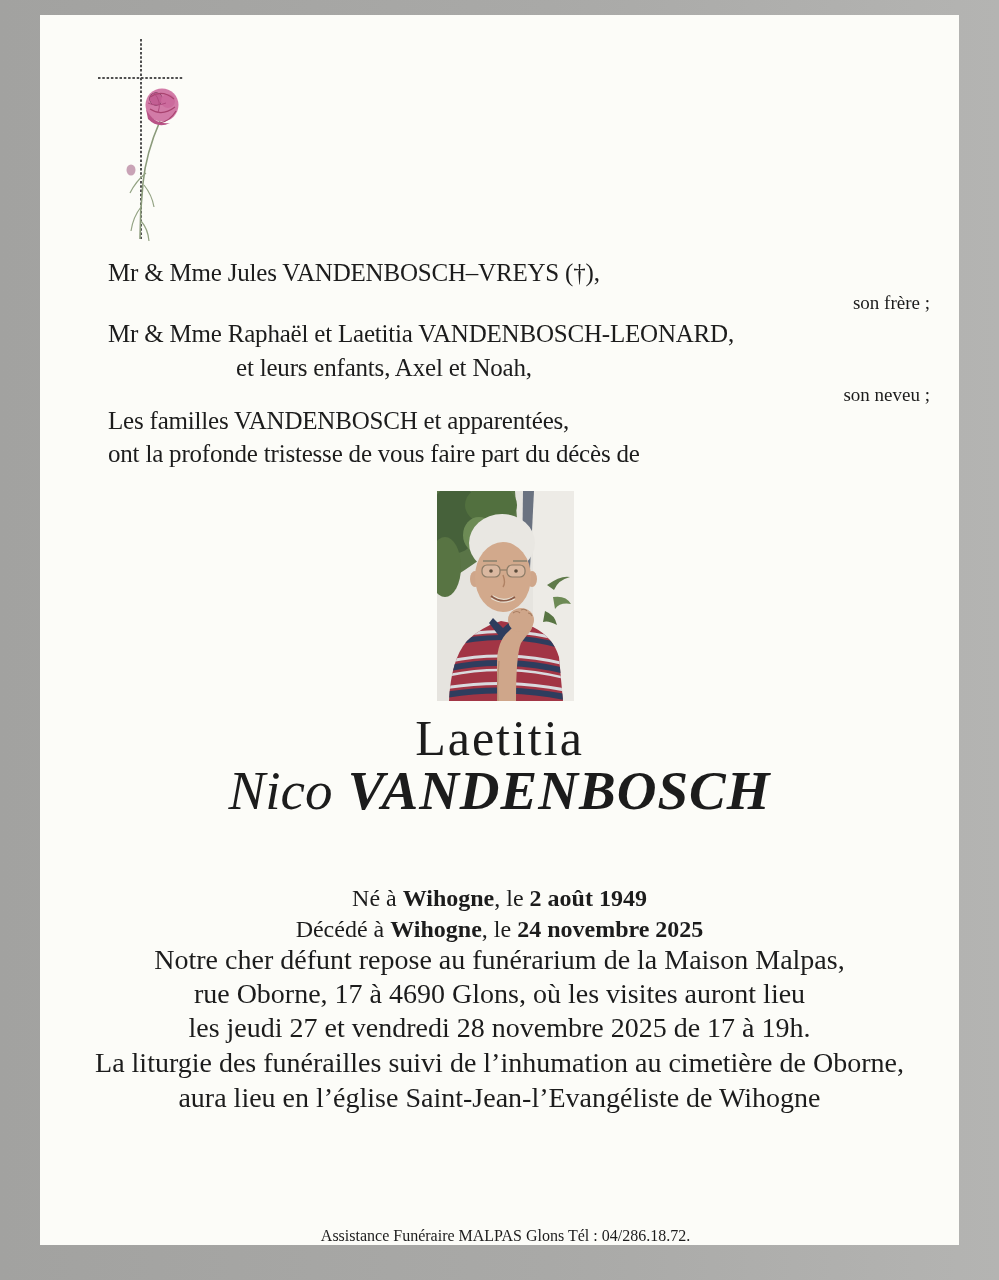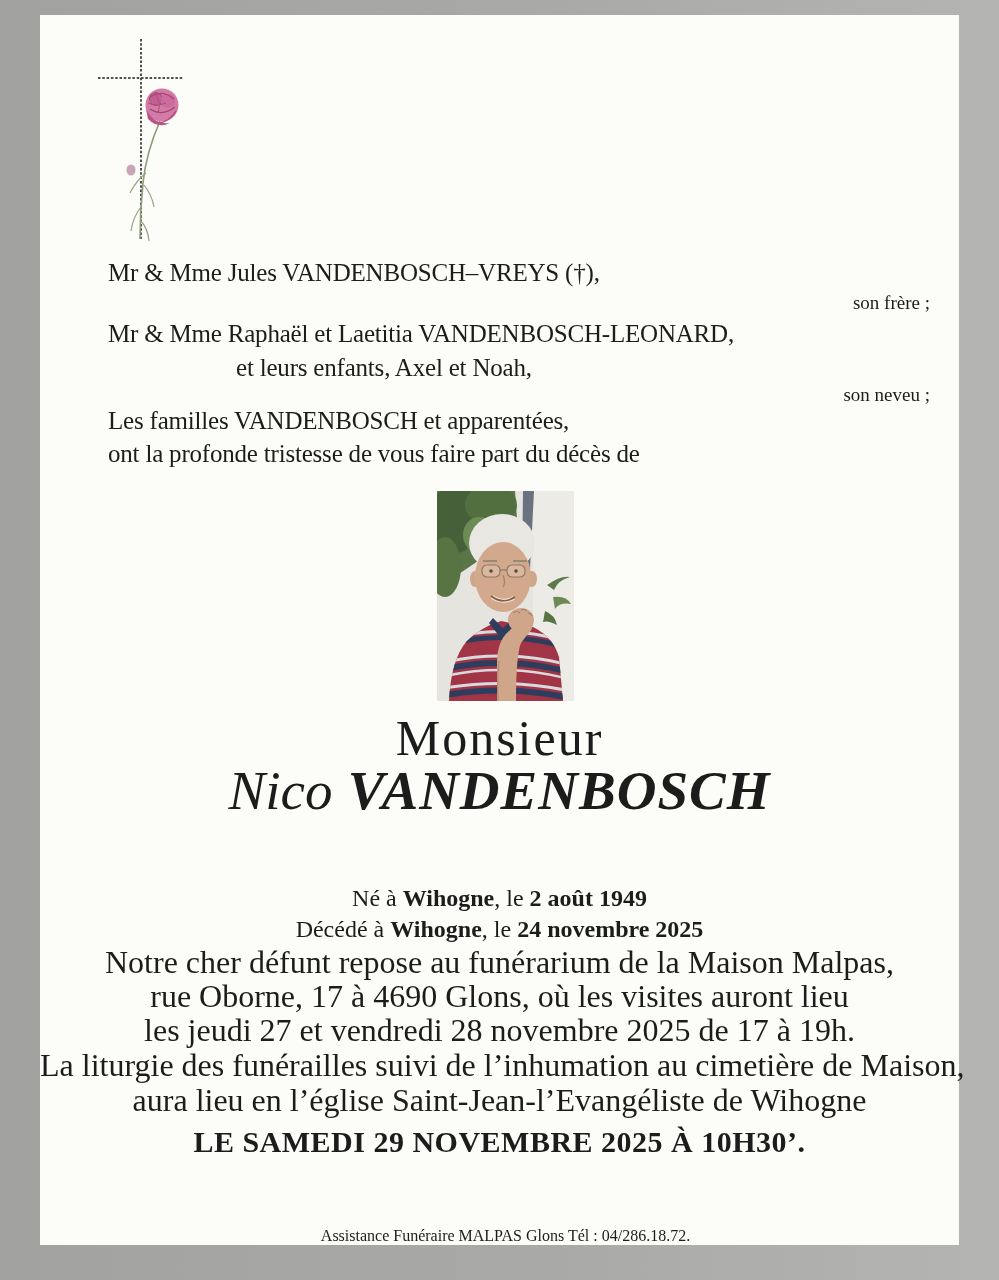--- a/index.html
+++ b/index.html
@@ -17,21 +17,21 @@
   .paper {
     position:absolute; left:40px; top:15px;
     width:919px; height:1230px;
     background:#fcfcf8;
   }
   .line { position:absolute; white-space:nowrap; line-height:1.15;text-align:right; }
   .intro   { font-size:25px; letter-spacing:-0.2px; }
   .relation{ position:absolute; right:29px; font-size:19px; white-space:nowrap; }
   .centerline { position:absolute; left:0; right:0; text-align:center; white-space:nowrap; line-height:1.15; }
   .bio     { font-size:24px;margin-top:32px; }
-  .body25  { font-size:32px; }
+  .body25  { font-size:28px; }
   .title-line { font-size:50px; letter-spacing:2px; }
   .name-line  { font-size:55px; font-style:italic; }
   .name-line .first { font-weight:normal; margin-right:0.28em; }
   .name-line .last  { font-weight:bold; letter-spacing:1px; }
   .date-line  { font-size:30px; font-weight:bold; letter-spacing:0.5px; }
   .footer-line{ font-size:16px;padding-left:12px; }
   b { font-weight:bold; }
   .cross-art   { position:absolute; left:50px;  top:20px;  width:110px; height:215px; }
   .portrait    { position:absolute; left:397px; top:476px; width:137px; height:210px; }
 </style>
@@ -113,35 +113,34 @@
         <path d="M8,197 Q66,187 128,199" stroke="#d9dade" stroke-width="3"></path>
         <path d="M8,204 Q66,194 128,206" stroke="#2e3d5e" stroke-width="6"></path>
       </g>
       <path d="M52,132 L66,150 L82,134 L77,127 L66,137 L56,127 Z" fill="#2e3d5e"></path>
       <path d="M60,210 L60,172 Q60,150 72,140 L80,132 Q90,123 95,131 Q97,138 90,144 L84,152 Q79,164 79,210 Z" fill="#cfa68a"></path>
       <ellipse cx="84" cy="129" rx="13" ry="12" fill="#cfa68a"></ellipse>
       <path d="M76,122 q4,-3 7,0 M84,119 q4,-2 6,1 M91,122 q3,0 4,3" stroke="#a87e62" stroke-width="1.1" fill="none"></path>
       <path d="M62,170 q-2,20 -1,40" stroke="#b58a6d" stroke-width="1.2" fill="none"></path>
     </svg>
 
-    <div class="centerline title-line" style="top:695px;">Monsieur</div>
+    <div class="centerline title-line" style="top:695px;">Laetitia</div>
     <div class="centerline name-line" style="top:744px;">
       <span class="first">Nico</span><span class="last">VANDENBOSCH</span>
     </div>
 
     <div class="centerline bio" style="top:838px;">
       <span>Né à </span><b>Wihogne</b><span>, le </span><b>2 août 1949</b>
     </div>
     <div class="centerline bio" style="top:869px;">
       <span>Décédé à </span><b>Wihogne</b><span>, le </span><b>24 novembre 2025</b>
     </div>
 
     <div class="centerline body25" style="top:929px;">Notre cher défunt repose au funérarium de la Maison Malpas,</div>
     <div class="centerline body25" style="top:963px;">rue Oborne, 17 à 4690 Glons, où les visites auront lieu</div>
     <div class="centerline body25" style="top:997px;">les jeudi 27 et vendredi 28 novembre 2025 de 17 à 19h.</div>
 
-    <div class="centerline body25" style="top:1032px;">La liturgie des funérailles suivi de l’inhumation au cimetière de Maison,</div>
+    <div class="centerline body25" style="top:1032px;">La liturgie des funérailles suivi de l’inhumation au cimetière de Oborne,</div>
     <div class="centerline body25" style="top:1067px;">aura lieu en l’église Saint-Jean-l’Evangéliste de Wihogne</div>
-    <div class="centerline date-line" style="top:1110px;">LE SAMEDI 29 NOVEMBRE 2025 À 10H30’.</div>
 
     <div class="centerline footer-line" style="top:1212px;">Assistance Funéraire MALPAS Glons Tél : 04/286.18.72.</div>
   </div>
 </div>
 
 </body></html>

